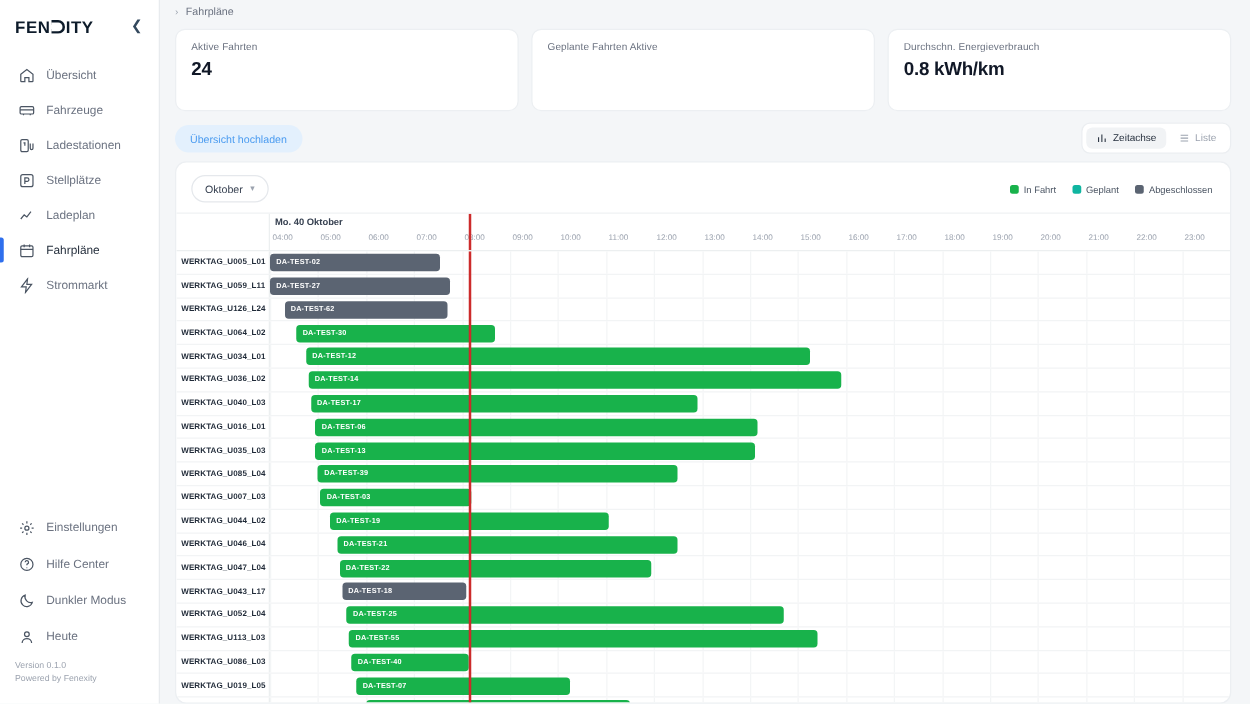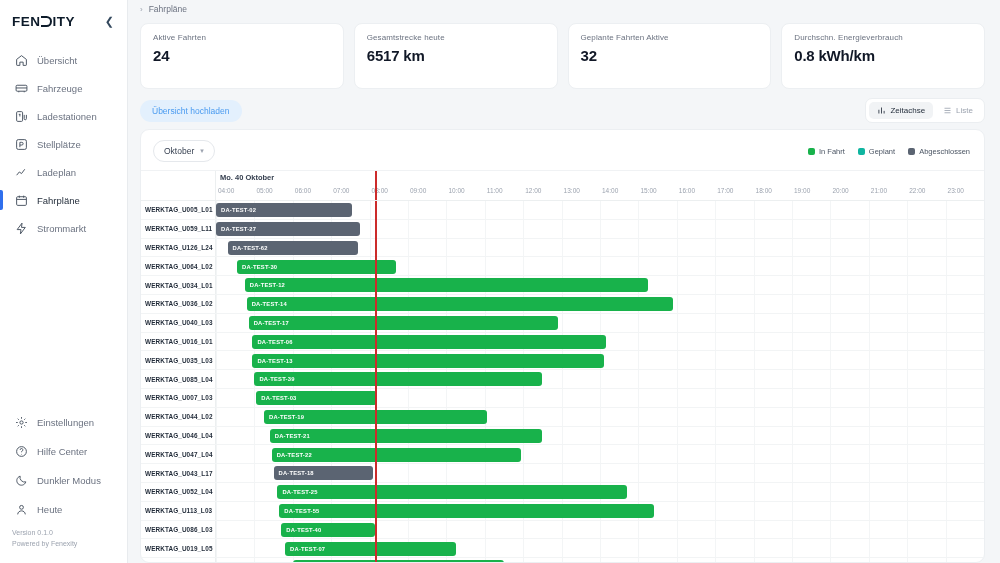--- a/index.html
+++ b/index.html
@@ -284,26 +284,21 @@
       <span class="chev">›</span>
       <span>Fahrpläne</span>
     </div>
 
     <div class="kpis">
       <div class="kpi">
         <div class="kpi-label">Aktive Fahrten</div>
         <div class="kpi-value">24</div>
       </div>
       <div class="kpi">
-        <div class="kpi-label">Gesamtstrecke heute</div>
-        <div class="kpi-value">6517 km</div>
-      </div>
-      <div class="kpi">
         <div class="kpi-label">Geplante Fahrten Aktive</div>
-        <div class="kpi-value">32</div>
       </div>
       <div class="kpi">
         <div class="kpi-label">Durchschn. Energieverbrauch</div>
         <div class="kpi-value">0.8 kWh/km</div>
       </div>
     </div>
 
     <div class="toolbar">
       <button class="upload-btn">Übersicht hochladen</button>
       <div class="view-toggle">

